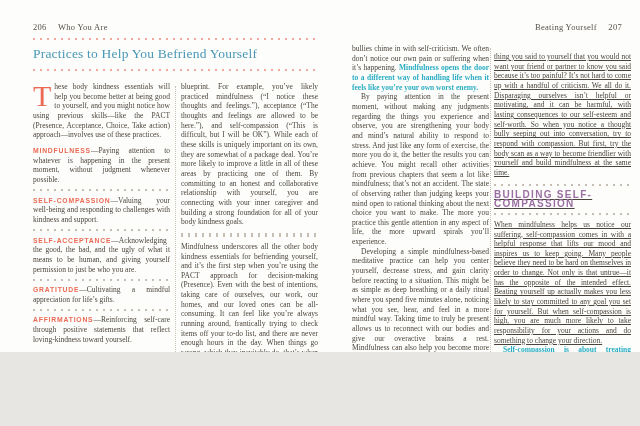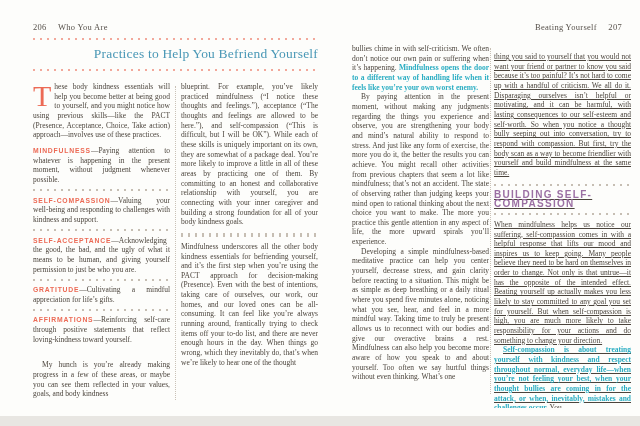--- a/index.html
+++ b/index.html
@@ -1,27 +1,27 @@
 <!DOCTYPE html>
 <html><head>
 <meta charset="utf-8">
 <style>
   html,body{margin:0;padding:0;background:#e8e6e2;}
   .spread{
-    position:relative;width:640px;height:416px;background:#fdfdfb;
+    position:relative;width:640px;height:352px;background:#fdfdfb;
     font-family:"Liberation Serif",serif;color:#4b443c;overflow:hidden;
     box-shadow:0 0 4px rgba(0,0,0,.15);
   }
   .pg-header{position:absolute;top:22px;font-size:8.5px;color:#57514b;letter-spacing:.3px;}
   .pg-header .pgnum{margin-right:9px;}
   .pg-header-l{left:33px;}
   .pg-header-r{left:352px;width:278px;text-align:right;}
   .pg-header-r .pgnum{margin-left:9px;margin-right:8px;}
 
-  .title-block{position:absolute;left:33px;top:38px;width:285px;text-align:right;}
+  .title-block{position:absolute;left:33px;top:38px;width:285px;text-align:left;}
   .dotrule{height:2px;background:repeating-linear-gradient(90deg,#c6beb3 0 2px,transparent 2px 7px);}
   .dotrule.pink{background:repeating-linear-gradient(90deg,#f2a89b 0 2px,transparent 2px 7px);}
   .title-block h1{
     margin:6px 0 7px;font-family:"Liberation Serif",serif;font-weight:normal;
     font-size:13.5px;letter-spacing:.2px;color:#4a98b6;
   }
 
   .col{position:absolute;width:137px;font-size:7.5px;line-height:9.65px;
        text-align:justify;overflow:hidden;}
   .col-l1{left:33px; top:82px;height:324px;}

